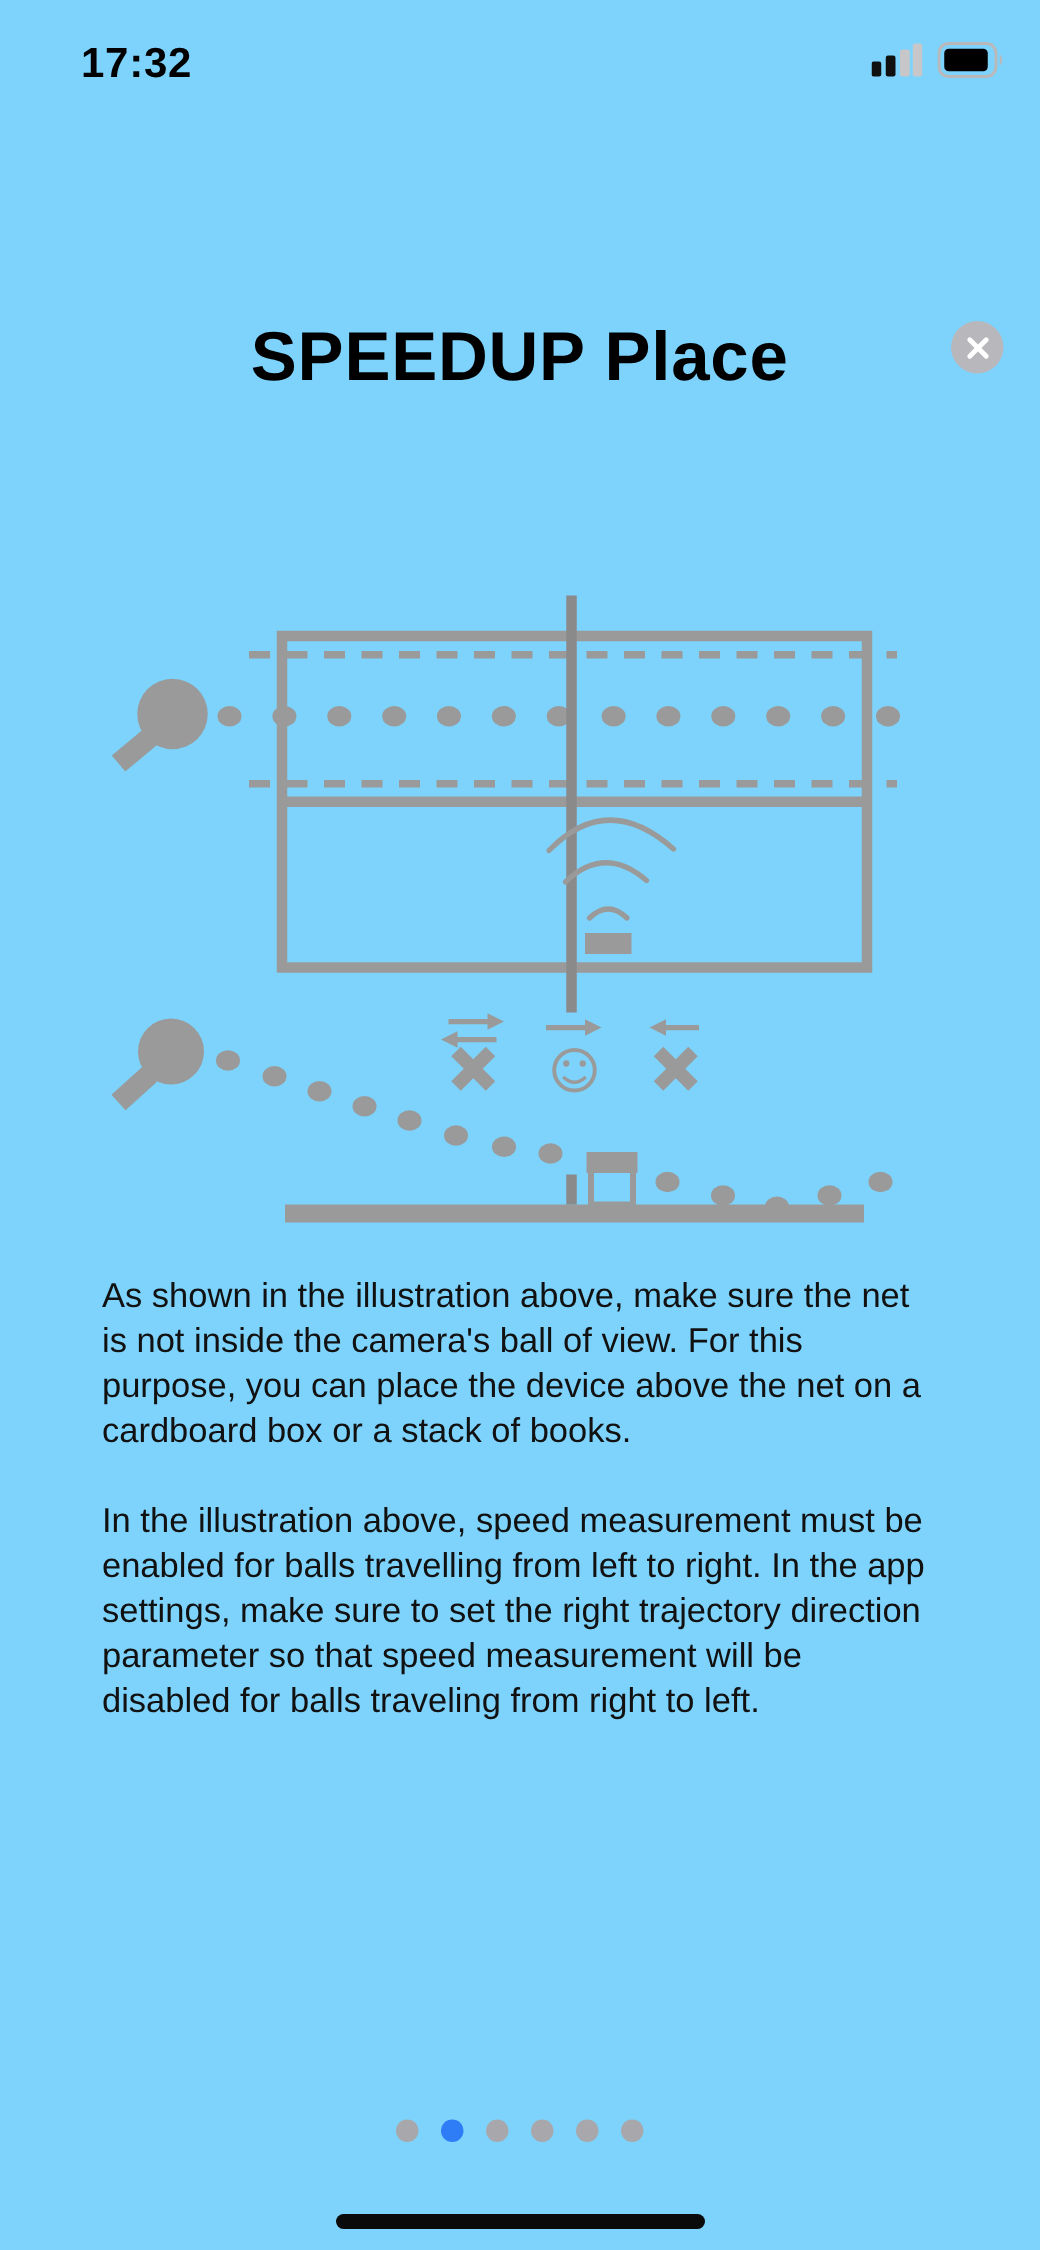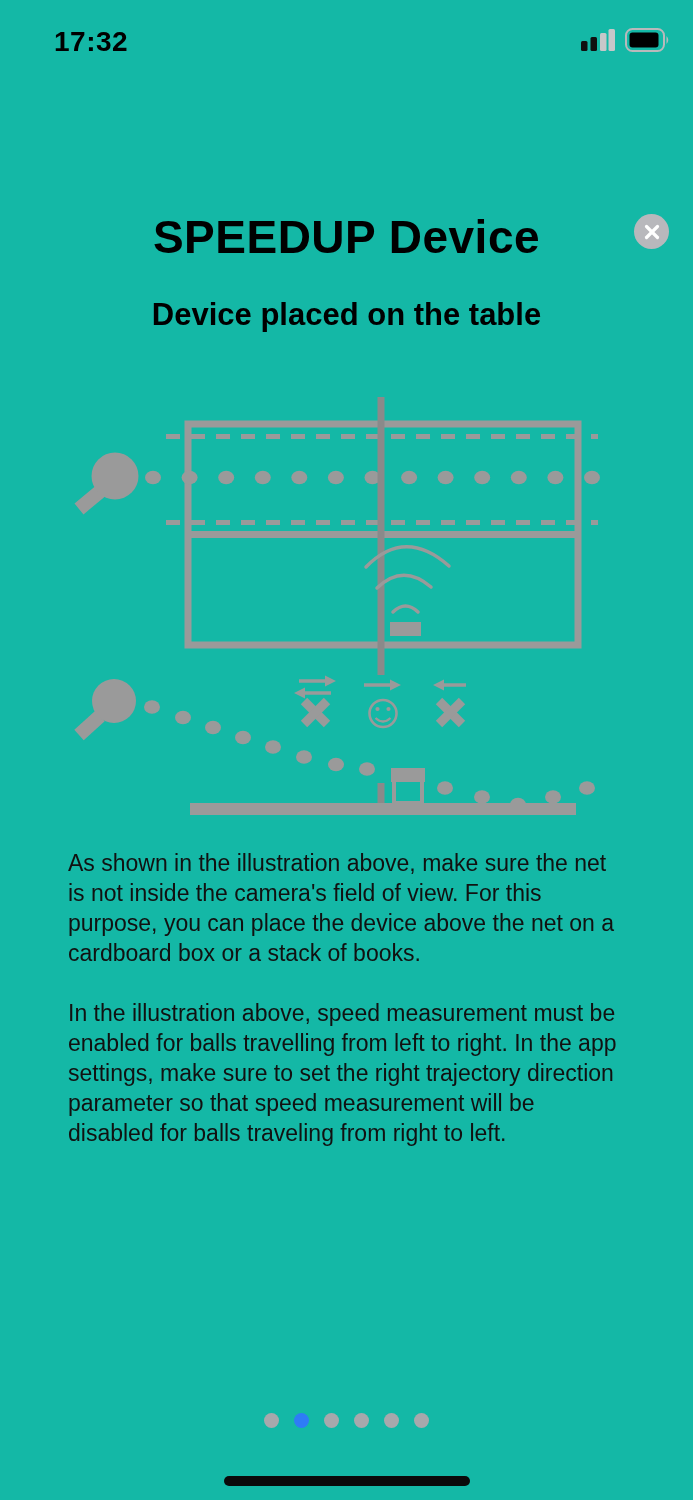--- a/index.html
+++ b/index.html
@@ -8,21 +8,21 @@
     --net-gray:#8a8a8a;
     --page-dot-gray:#a8a8ac;
     --text-black:#111111;
     --close-circle-gray:#b8b8bc;
     --status-light-gray:#c7c7c9;
     --home-indicator-black:#0a0a0a;
   }
   *{margin:0;padding:0;box-sizing:border-box;}
   html,body{background:#fff;}
   body{font-family:"Liberation Sans",sans-serif;color:var(--text-black);}
-  .phone{position:relative;width:693px;height:1500px;background:#14b8a6;overflow:hidden;margin:0 auto;}
+  .phone{position:relative;width:693px;height:1500px;background:#7dd3fc;overflow:hidden;margin:0 auto;}
 
   
   .status-bar{position:absolute;top:0;left:0;width:693px;height:90px;}
   .status-time{position:absolute;left:54px;top:26px;font-size:28px;font-weight:700;letter-spacing:.5px;color:#000;}
   .status-icons{position:absolute;right:22px;top:28px;display:flex;align-items:center;gap:10px;}
 
   
   .close-btn{position:absolute;left:634px;top:214px;width:35px;height:35px;border-radius:50%;
     background:var(--close-circle-gray);display:flex;align-items:center;justify-content:center;cursor:pointer;}
 
@@ -71,22 +71,21 @@
     </div>
   </div>
 
   <div class="close-btn">
     <svg width="16" height="16" viewBox="0 0 16 16">
       <line x1="2.5" y1="2.5" x2="13.5" y2="13.5" stroke="#fff" stroke-width="3.2" stroke-linecap="round"></line>
       <line x1="13.5" y1="2.5" x2="2.5" y2="13.5" stroke="#fff" stroke-width="3.2" stroke-linecap="round"></line>
     </svg>
   </div>
 
-  <div class="title">SPEEDUP Device</div>
-  <div class="subtitle">Device placed on the table</div>
+  <div class="title">SPEEDUP Place</div>
 
   <svg class="illustration" viewBox="0 385 693 435">
 
     <g>
 
       <line x1="166" y1="436.5" x2="598" y2="436.5" class="ill-stroke" stroke-width="5" stroke-dasharray="14 11"></line>
       <line x1="166" y1="522.5" x2="598" y2="522.5" class="ill-stroke" stroke-width="5" stroke-dasharray="14 11"></line>
 
       <rect x="188" y="424" width="390" height="221" fill="#ffffff" class="ill-stroke" stroke-width="7"></rect>
       <line x1="188" y1="534.5" x2="578" y2="534.5" class="ill-stroke" stroke-width="7"></line>
@@ -187,21 +186,21 @@
         <polygon points="444,679.5 433,685 444,690.5" class="ill-fill"></polygon>
         <g class="ill-stroke" stroke-width="9">
           <line x1="439" y1="701" x2="462" y2="724"></line>
           <line x1="462" y1="701" x2="439" y2="724"></line>
         </g>
       </g>
     </g>
   </svg>
 
   <div class="body-text">
-    <p>As shown in the illustration above, make sure the net is not inside the camera's field of view. For this purpose, you can place the device above the net on a cardboard box or a stack of books.</p>
+    <p>As shown in the illustration above, make sure the net is not inside the camera's ball of view. For this purpose, you can place the device above the net on a cardboard box or a stack of books.</p>
     <p>In the illustration above, speed measurement must be enabled for balls travelling from left to right. In the app settings, make sure to set the right trajectory direction parameter so that speed measurement will be disabled for balls traveling from right to left.</p>
   </div>
 
   <div class="page-dots">
     <div class="page-dot"></div>
     <div class="page-dot active"></div>
     <div class="page-dot"></div>
     <div class="page-dot"></div>
     <div class="page-dot"></div>
     <div class="page-dot"></div>

